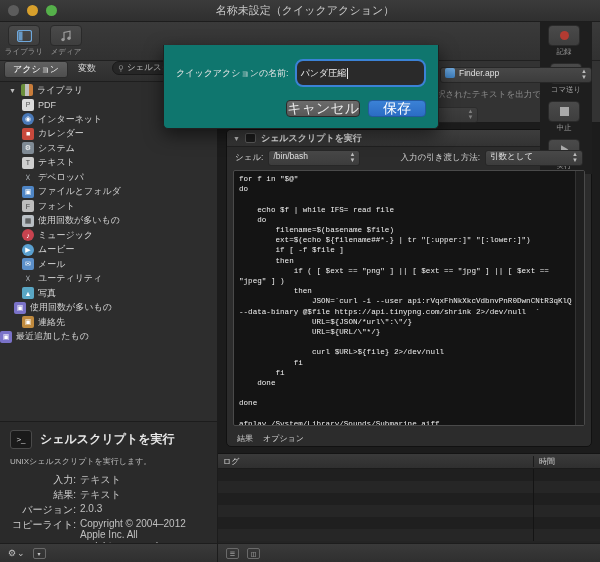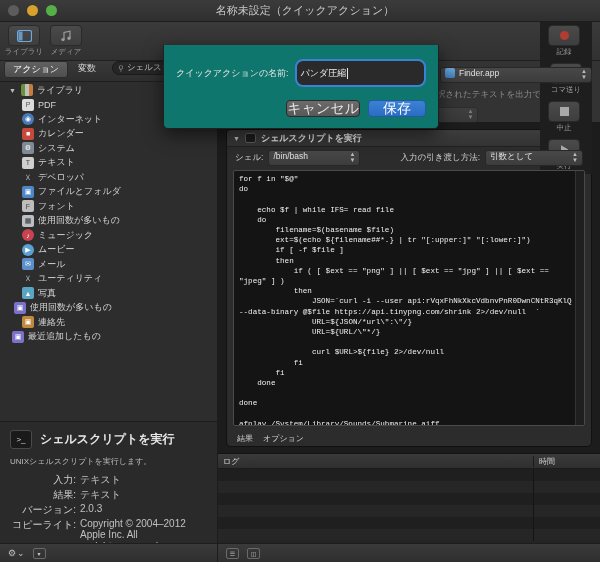--- a/index.html
+++ b/index.html
@@ -389,21 +389,21 @@
         </div>
         <div class="tree-row sub" style="padding-left:14px;">
           <span class="ic" style="background:#7a72c8;">▣</span>
           <span>使用回数が多いもの</span>
         </div>
 
         <div class="tree-row child">
           <span class="ic" style="background:#c08a3e;">▣</span>
           <span>連絡先</span>
         </div>
-        <div class="tree-row sub" style="padding-left:0;margin-left:12px;">
+        <div class="tree-row sub" style="padding-left:0;">
           <span class="ic" style="background:#7a72c8;">▣</span>
           <span>最近追加したもの</span>
         </div>
       </div>
 
       <div class="info-panel">
         <div class="info-head">
           <div class="info-icon">&gt;_</div>
           <div class="info-title">シェルスクリプトを実行</div>
         </div>

